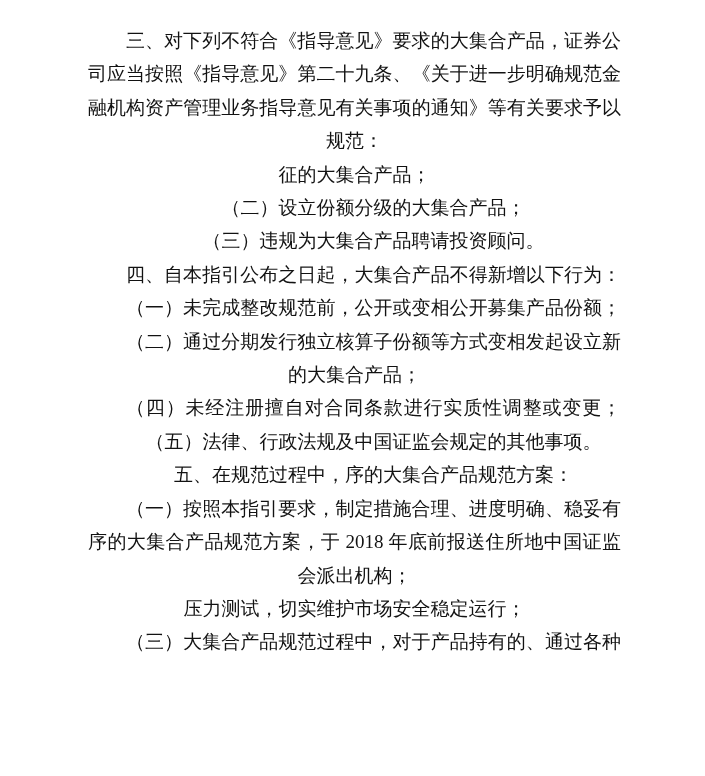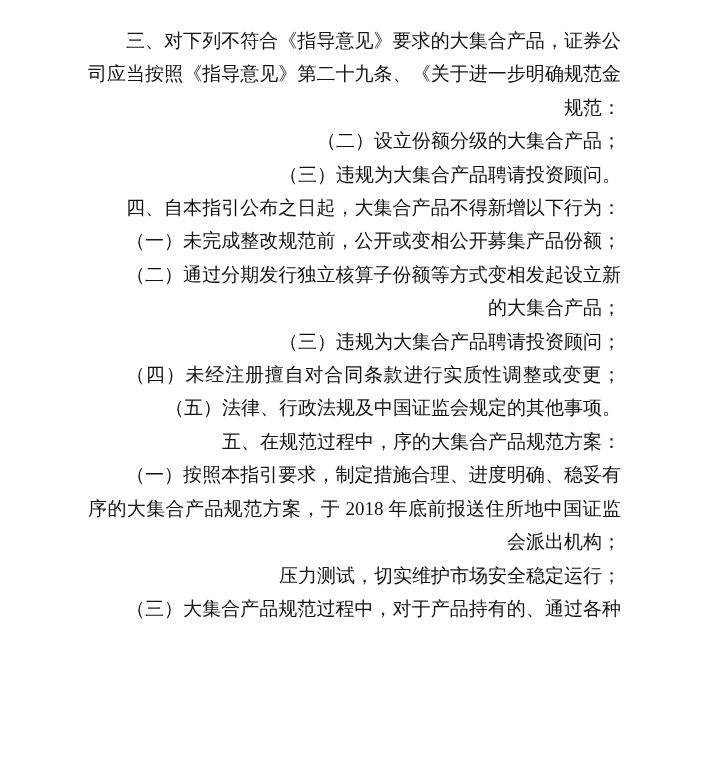--- a/index.html
+++ b/index.html
@@ -22,47 +22,48 @@
     box-sizing: border-box;
     padding: 24px 84px 0 88px;
     font-family: "Liberation Serif", serif;
     color: #121212;
   }
   .line {
     font-size: 19px;
     line-height: 33.4px;
     white-space: nowrap;
     letter-spacing: 0;
-    text-align: right;
+    text-align: center;
   }
   .line.indent {
     text-indent: 2em;
   }
   .line.fill {
     text-align: justify;
     text-align-last: justify;
     
     text-justify: inter-character;
   }
 </style>
 </head>
 <body style="background: rgb(255, 255, 255);">
 
 <div class="page">
   <div class="doc-body" style="color: rgb(18, 18, 18);">
       <div class="line indent fill">三、对下列不符合《指导意见》要求的大集合产品，证券公</div>
       <div class="line fill">司应当按照《指导意见》第二十九条、《关于进一步明确规范金</div>
+      <div class="line fill">融机构资产管理业务指导意见有关事项的通知》等有关要求予以</div>
       <div class="line">规范：</div>
+      <div class="line">征的大集合产品；</div>
       <div class="line indent">（二）设立份额分级的大集合产品；</div>
       <div class="line indent">（三）违规为大集合产品聘请投资顾问。</div>
       <div class="line indent fill">四、自本指引公布之日起，大集合产品不得新增以下行为：</div>
       <div class="line indent fill">（一）未完成整改规范前，公开或变相公开募集产品份额；</div>
       <div class="line indent fill">（二）通过分期发行独立核算子份额等方式变相发起设立新</div>
       <div class="line">的大集合产品；</div>
-      <div class="line indent">（三）违规为大集合产品聘请投资顾问；</div>
       <div class="line indent fill">（四）未经注册擅自对合同条款进行实质性调整或变更；</div>
       <div class="line indent">（五）法律、行政法规及中国证监会规定的其他事项。</div>
       <div class="line indent">五、在规范过程中，序的大集合产品规范方案：</div>
       <div class="line indent fill">（一）按照本指引要求，制定措施合理、进度明确、稳妥有</div>
       <div class="line fill">序的大集合产品规范方案，于 2018 年底前报送住所地中国证监</div>
       <div class="line">会派出机构；</div>
       <div class="line">压力测试，切实维护市场安全稳定运行；</div>
       <div class="line indent fill">（三）大集合产品规范过程中，对于产品持有的、通过各种</div>
     </div>
 </div>

